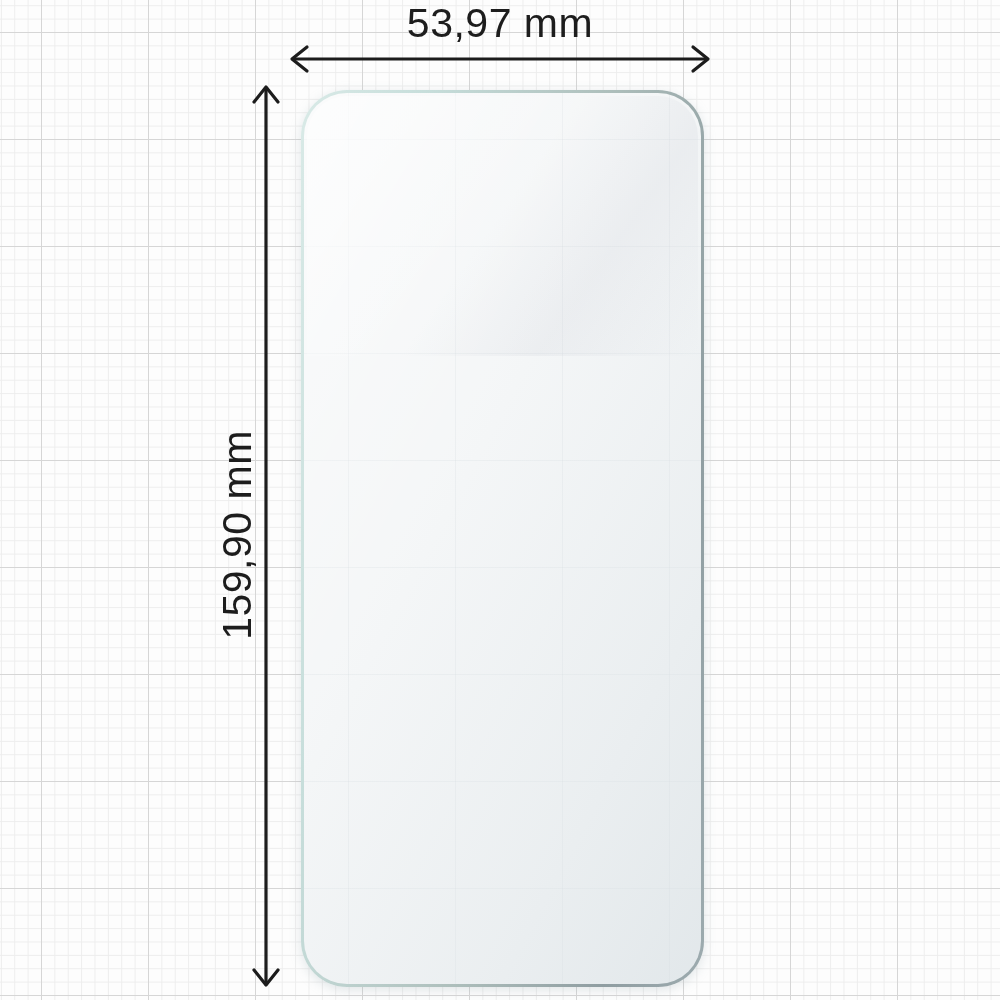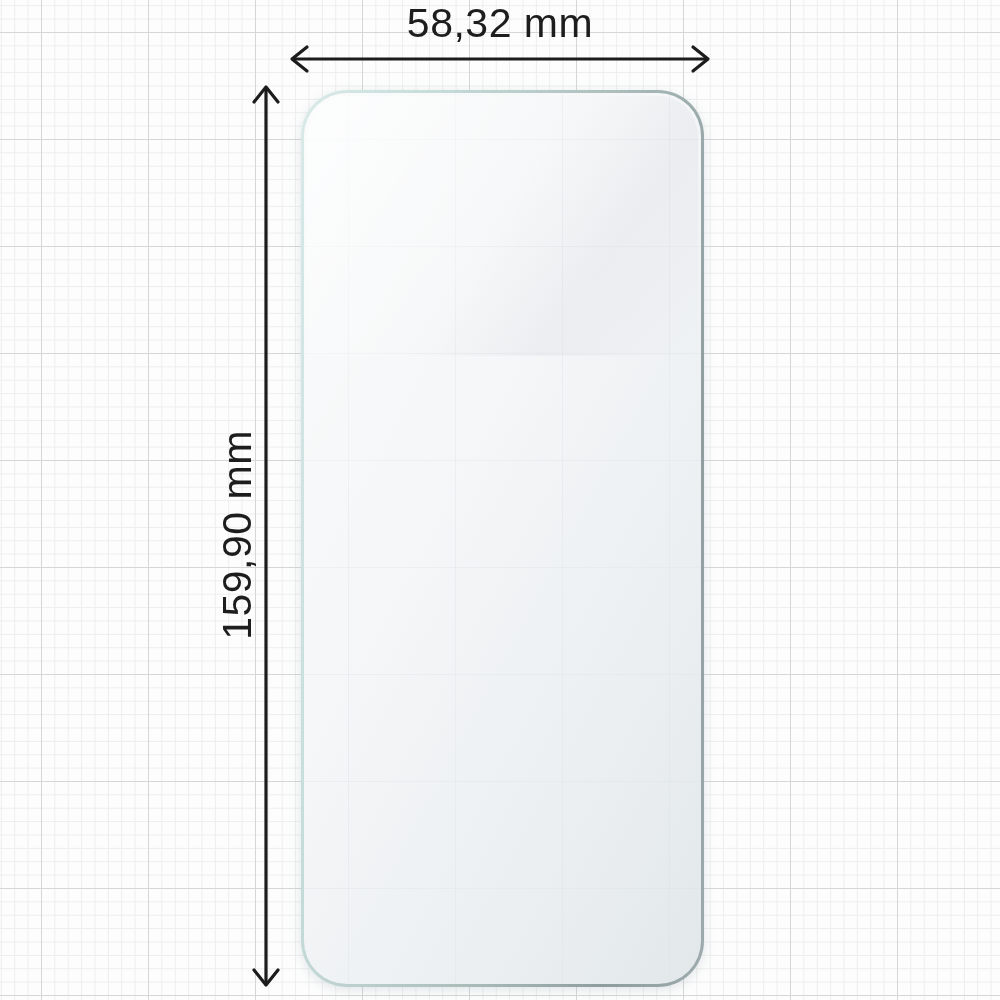--- a/index.html
+++ b/index.html
@@ -79,21 +79,21 @@
     left: 27px; top: 512px;
     width: 420px; height: 46px; line-height: 46px;
     transform: rotate(-90deg);
   }
 </style>
 </head>
 <body>
 
 <div class="stage">
 
-  <div class="dim-label width-label">58,32 mm</div>
+  <div class="dim-label width-label">53,97 mm</div>
 
   <svg class="h-arrow" width="424" height="34" viewBox="0 0 424 34">
     <line x1="5" y1="17" x2="419" y2="17" stroke-width="3.2" stroke-linecap="round" stroke="#1c1c1c"></line>
     <polyline points="19,5 4,17 19,29" fill="none" stroke-width="3.2" stroke-linecap="round" stroke-linejoin="round" stroke="#1c1c1c"></polyline>
     <polyline points="405,5 420,17 405,29" fill="none" stroke-width="3.2" stroke-linecap="round" stroke-linejoin="round" stroke="#1c1c1c"></polyline>
   </svg>
 
   <div class="dim-label height-label">159,90 mm</div>
 
   <svg class="v-arrow" width="34" height="906" viewBox="0 0 34 906">

